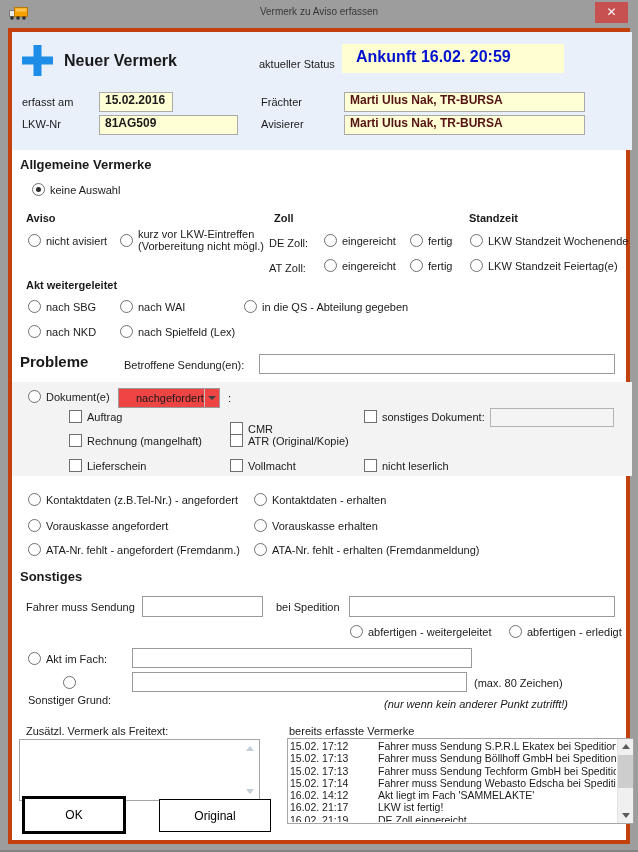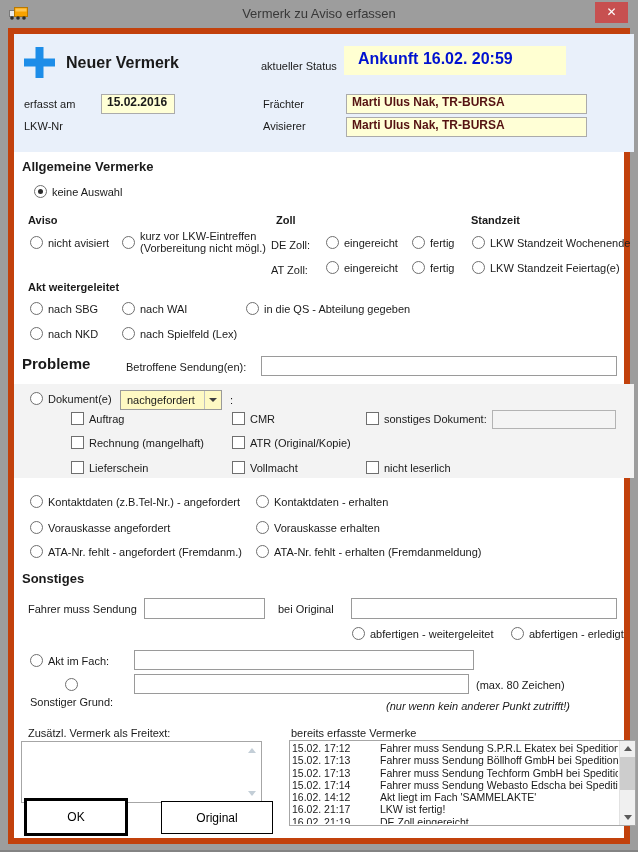--- a/index.html
+++ b/index.html
@@ -1,45 +1,45 @@
 <!DOCTYPE html>
 <html><head>
 <meta charset="utf-8">
 <style>
   html,body{margin:0;padding:0;background:#d7d7d7;}
   *{box-sizing:border-box;}
   body{font-family:"Liberation Sans",sans-serif;color:#1a1a1a;}
   .window{position:relative;width:638px;height:852px;background:#9d9d9d;overflow:hidden;
           border-bottom:2px solid #838383;}
   .titlebar{position:absolute;left:0;top:0;width:638px;height:28px;background:#9d9d9d;}
-  .titlebar .title{position:absolute;left:0;right:0;top:6px;text-align:center;font-size:13px;color:#383838;}
+  .titlebar .title{position:absolute;left:0;right:0;top:6px;text-align:center;font-size:10px;color:#383838;}
   .truck{position:absolute;left:9px;top:7px;width:20px;height:14px;}
   .closebtn{position:absolute;right:10px;top:2px;width:33px;height:21px;background:#c75050;border:none;
             color:#fff;font-size:12px;line-height:21px;text-align:center;padding:0;cursor:default;}
-  .content{position:absolute;left:8px;top:28px;width:622px;height:816px;background:#ffffff;border:6px solid #c2410c;}
+  .content{position:absolute;left:8px;top:28px;width:622px;height:816px;background:#ffffff;border:4px solid #c2410c;}
   .headpanel{position:absolute;left:0;top:0;width:620px;height:118px;background:#e9f0fa;}
   .abs{position:absolute;}
   .lbl{position:absolute;font-size:11px;white-space:nowrap;}
   .h{position:absolute;font-weight:bold;white-space:nowrap;font-size:11px;}
   .h13{font-size:13px;}
   .h15{font-size:15px;}
   .opt{position:absolute;display:flex;align-items:center;gap:5px;font-size:11px;white-space:nowrap;}
   .radio{width:13px;height:13px;border:1px solid #6f6f6f;border-radius:50%;background:#fff;flex:0 0 auto;position:relative;}
   .radio.on::after{content:"";position:absolute;left:3px;top:3px;width:5px;height:5px;border-radius:50%;background:#2b2b2b;}
   .cb{width:13px;height:13px;border:1px solid #6f6f6f;background:#fff;flex:0 0 auto;}
   .input{position:absolute;border:1px solid #9a9a9a;background:#fff;font:11px "Liberation Sans",sans-serif;padding:1px 4px;}
   .input.gray{background:#f4f4f4;border-color:#b3b3b3;}
   .ybox{position:absolute;background:#ffffd6;border:1px solid #ababab;font-weight:bold;font-size:12px;
         padding:0 5px;white-space:nowrap;overflow:hidden;}
   .statusbox{position:absolute;background:#ffffd2;border:none;color:#0012d0;font-weight:bold;font-size:16px;
              padding:4px 0 4px 14px;white-space:nowrap;}
   .maroon{color:#551212;}
   .graypanel{position:absolute;left:0;top:350px;width:620px;height:94px;background:#f3f3f3;}
-  .combo{position:absolute;display:flex;align-items:center;background:#fef9c3;border:1px solid #9a9a9a;
-         font-size:11px;padding-left:6px;text-align:center;}
+  .combo{position:absolute;display:flex;align-items:center;background:#ef4444;border:1px solid #9a9a9a;
+         font-size:11px;padding-left:17px;text-align:center;}
   .combo .arrowseg{margin-left:auto;width:17px;height:100%;display:flex;align-items:center;justify-content:center;
                    border-left:1px solid #c0c0c0;}
   .tri-down{width:0;height:0;border-left:4px solid transparent;border-right:4px solid transparent;border-top:4px solid #3f3f3f;}
   .italicnote{position:absolute;font-size:11px;font-style:italic;white-space:nowrap;}
   .tabox{position:absolute;border:1px solid #a6a6a6;background:#fff;}
   .tabox textarea{position:absolute;left:0;top:0;width:calc(100% - 18px);height:100%;border:none;resize:none;
                   font:11px "Liberation Sans",sans-serif;outline:none;}
   .ta-scroll{position:absolute;right:0;top:0;width:17px;height:100%;background:#fff;}
   .tri-up-l{width:0;height:0;border-left:4px solid transparent;border-right:4px solid transparent;border-bottom:5px solid #c3ced7;position:absolute;left:4px;top:6px;}
   .tri-dn-l{width:0;height:0;border-left:4px solid transparent;border-right:4px solid transparent;border-top:5px solid #c3ced7;position:absolute;left:4px;bottom:6px;}
@@ -88,20 +88,21 @@
             <path d="M11.5 0h8v11.5H31v8H19.5V31h-8V19.5H0v-8h11.5z" fill="#1d8de8"></path>
           </svg>
       </span>
       <span class="h" style="left:52px;top:20px;font-size:16px;">Neuer Vermerk</span>
       <span class="lbl" style="left:247px;top:26px;">aktueller Status</span>
       <span class="statusbox" style="left:330px;top:12px;width:222px;height:29px;">Ankunft 16.02. 20:59</span>
 
       <span class="lbl" style="left:10px;top:64px;">erfasst am</span>
       <span class="ybox" style="left:87px;top:60px;width:74px;height:20px;">15.02.2016</span>
       <span class="lbl" style="left:10px;top:86px;">LKW-Nr</span>
+      <span class="ybox" style="left:87px;top:83px;width:139px;height:20px;">81AG509</span>
 
       <span class="lbl" style="left:249px;top:64px;">Frächter</span>
       <span class="ybox maroon" style="left:332px;top:60px;width:241px;height:20px;">Marti Ulus Nak, TR-BURSA</span>
       <span class="lbl" style="left:249px;top:86px;">Avisierer</span>
       <span class="ybox maroon" style="left:332px;top:83px;width:241px;height:20px;">Marti Ulus Nak, TR-BURSA</span>
     </div>
 
     <span class="h h13" style="left:8px;top:125px;">Allgemeine Vermerke</span>
 
     <div class="opt" style="left:20px;top:151px;">
@@ -196,21 +197,21 @@
         <span>Auftrag</span>
       </div>
       <div class="opt" style="left:57px;top:52px;">
         <span class="cb"></span>
         <span>Rechnung (mangelhaft)</span>
       </div>
       <div class="opt" style="left:57px;top:77px;">
         <span class="cb"></span>
         <span>Lieferschein</span>
       </div>
-      <div class="opt" style="left:218px;top:28px;">
+      <div class="opt" style="left:218px;top:40px;">
         <span class="cb"></span>
         <span>CMR</span>
       </div>
       <div class="opt" style="left:218px;top:52px;">
         <span class="cb"></span>
         <span>ATR (Original/Kopie)</span>
       </div>
       <div class="opt" style="left:218px;top:77px;">
         <span class="cb"></span>
         <span>Vollmacht</span>
@@ -247,21 +248,21 @@
       <span>ATA-Nr. fehlt - angefordert (Fremdanm.)</span>
     </div>
     <div class="opt" style="left:242px;top:511px;">
       <span class="radio"></span>
       <span>ATA-Nr. fehlt - erhalten (Fremdanmeldung)</span>
     </div>
 
     <span class="h h13" style="left:8px;top:537px;">Sonstiges</span>
     <span class="lbl" style="left:14px;top:569px;">Fahrer muss Sendung</span>
     <input class="input" style="left: 130px; top: 564px; width: 121px; height: 21px;">
-    <span class="lbl" style="left:264px;top:569px;">bei Original</span>
+    <span class="lbl" style="left:264px;top:569px;">bei Spedition</span>
     <input class="input" style="left: 337px; top: 564px; width: 266px; height: 21px;">
 
     <div class="opt" style="left:338px;top:593px;">
       <span class="radio"></span>
       <span>abfertigen - weitergeleitet</span>
     </div>
     <div class="opt" style="left:497px;top:593px;">
       <span class="radio"></span>
       <span>abfertigen - erledigt</span>
     </div>

